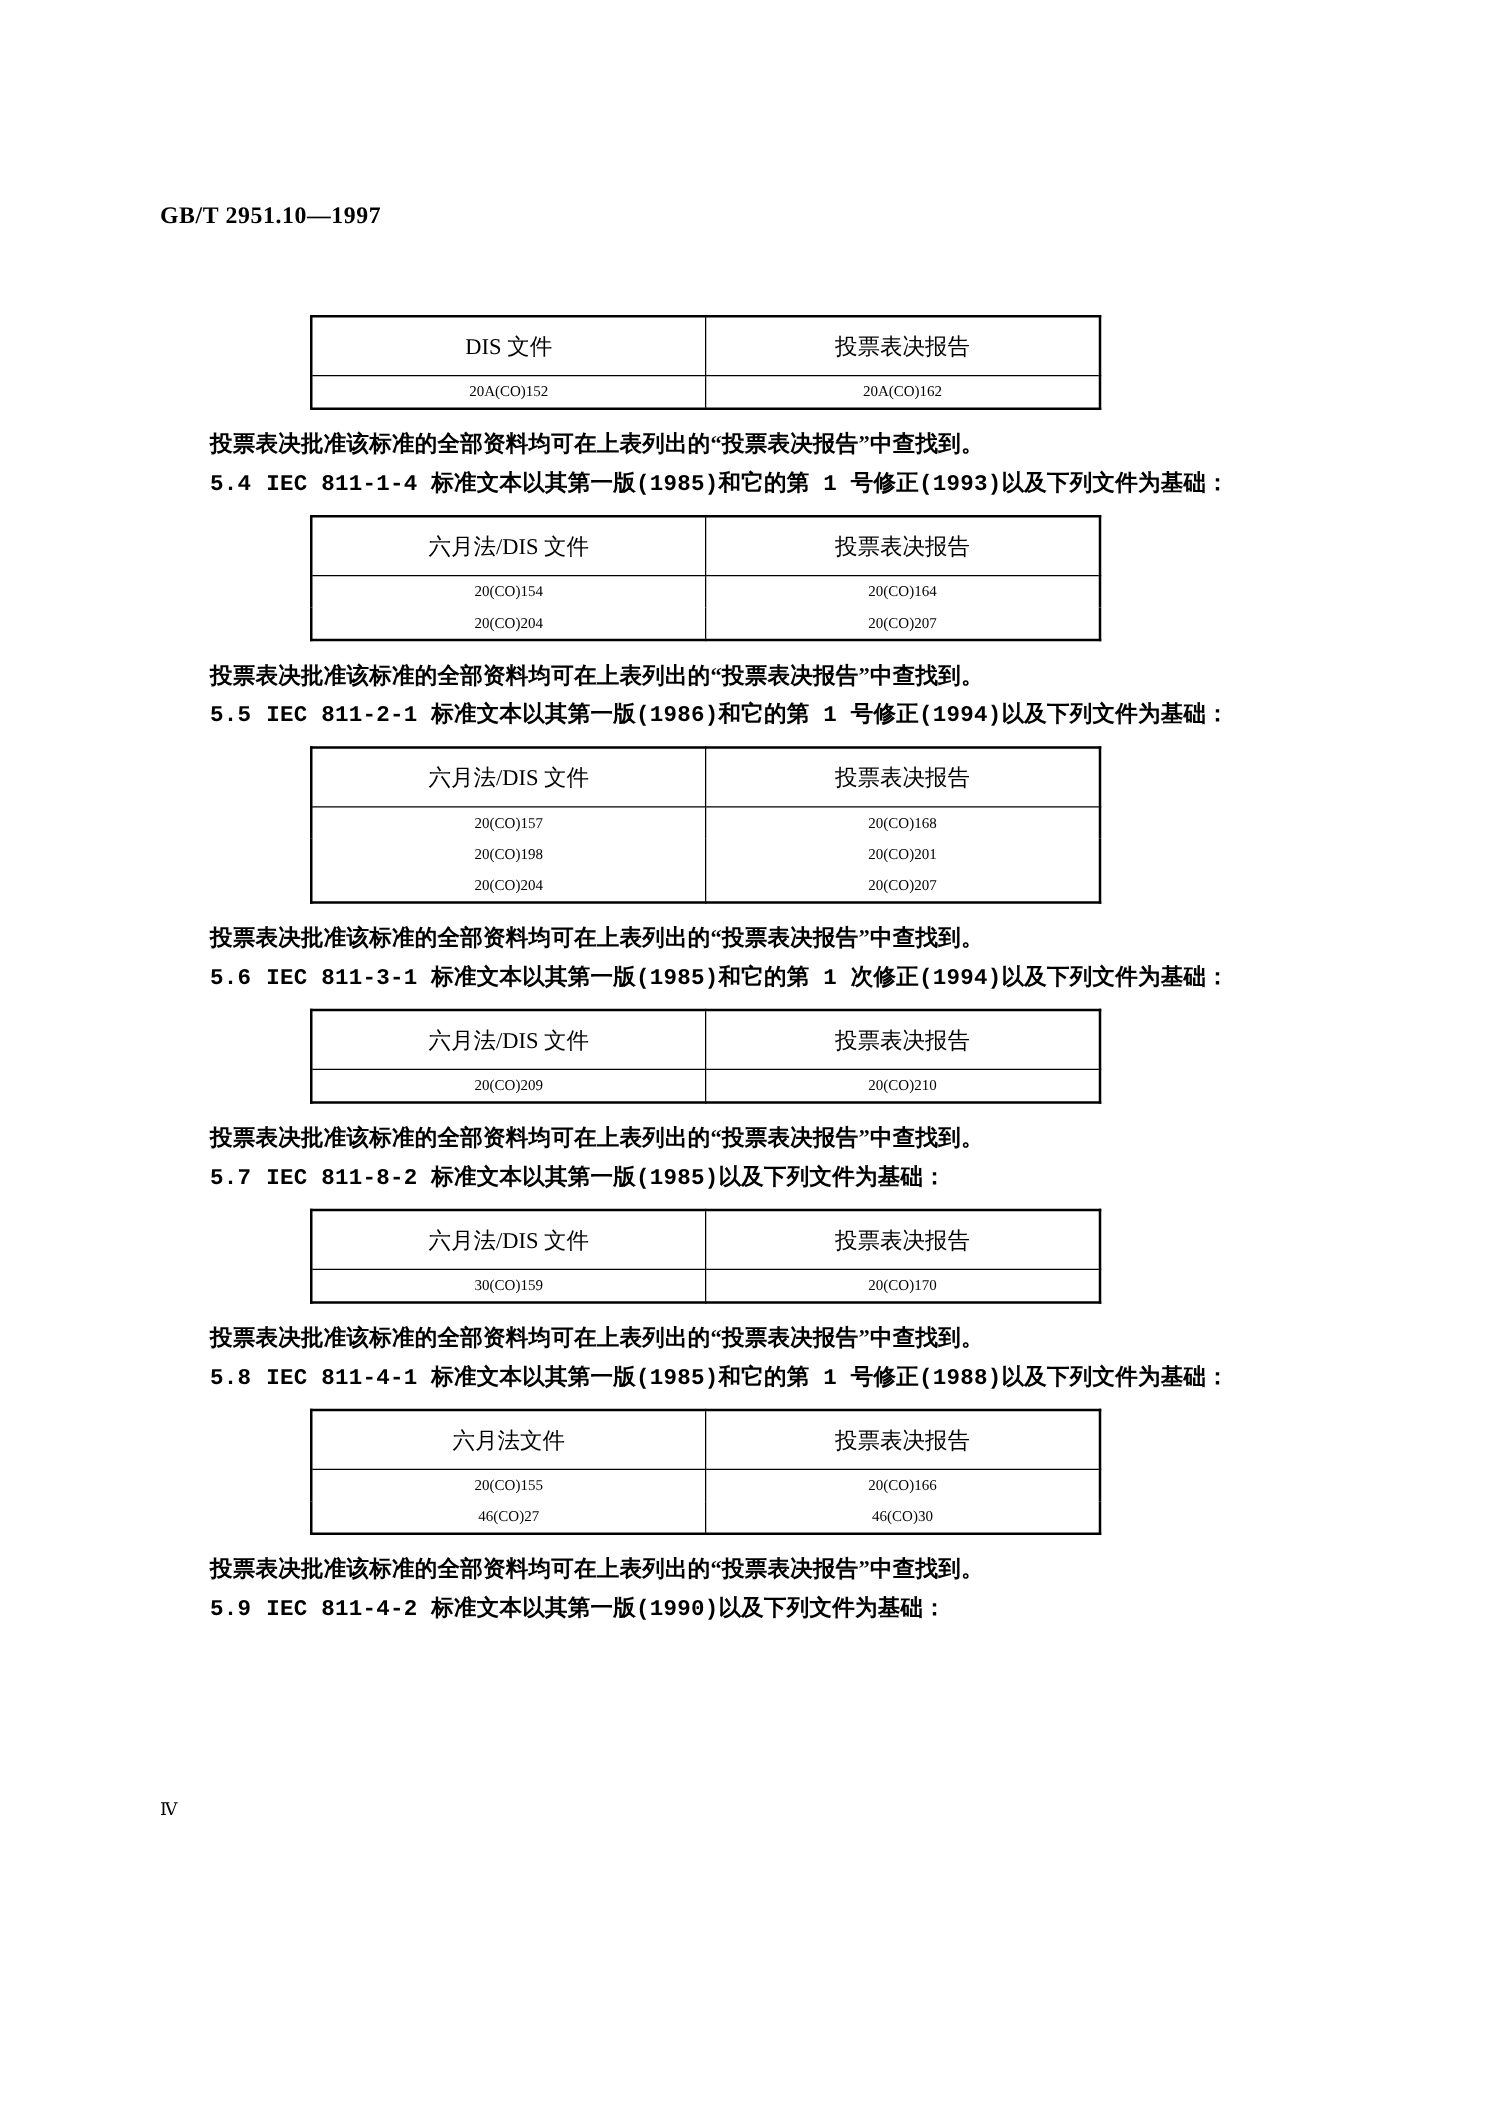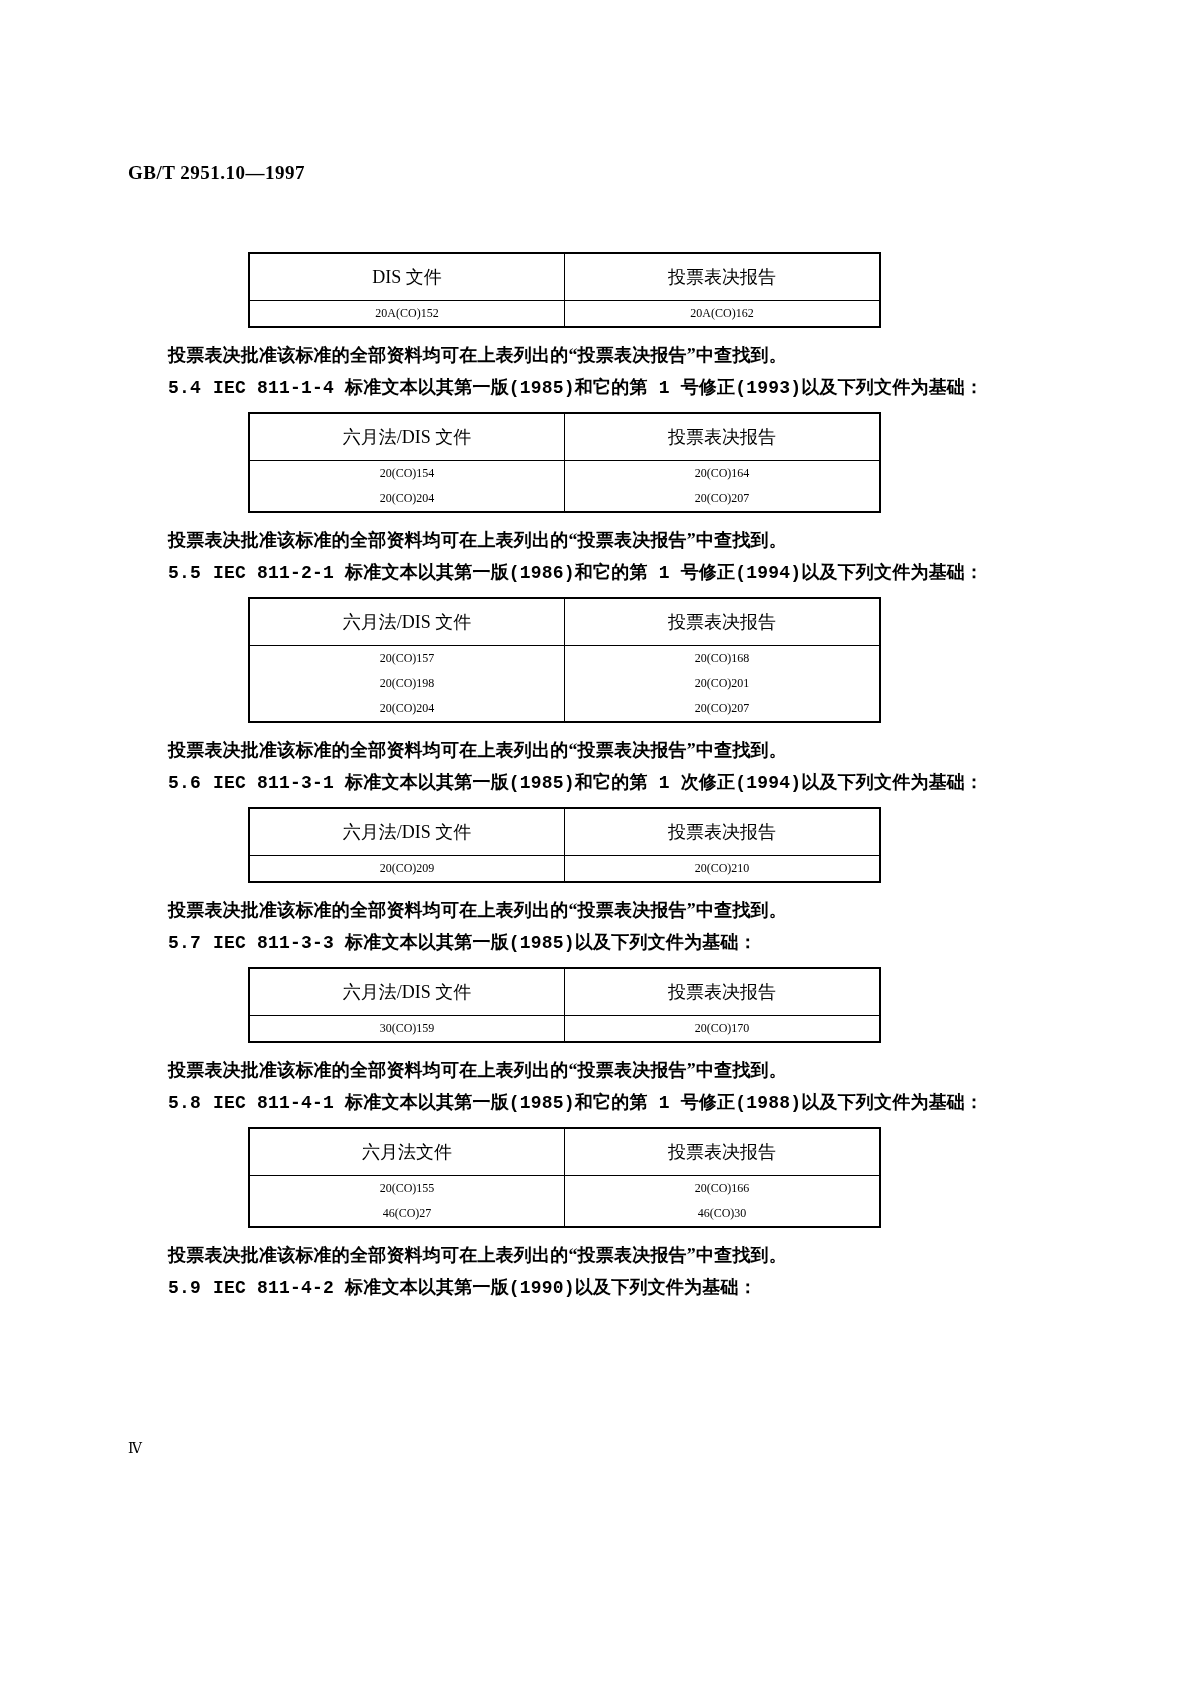--- a/index.html
+++ b/index.html
@@ -174,21 +174,21 @@
           </tr>
           <tr class="body body-last">
             <td class="col1">20(CO)209</td>
             <td class="col2">20(CO)210</td>
           </tr>
         </tbody>
       </table>
     </div>
     <p class="para">投票表决批准该标准的全部资料均可在上表列出的“投票表决报告”中查找到。</p>
 
-    <p class="clause"><span class="num">5.7</span><span>IEC 811-3-3 标准文本以其第一版(1985)以及下列文件为基础：</span></p>
+    <p class="clause"><span class="num">5.7</span><span>IEC 811-8-2 标准文本以其第一版(1985)以及下列文件为基础：</span></p>
     <div class="tbl-wrap">
       <table class="doc-table">
         <tbody>
           <tr class="hdr">
             <td class="col1">六月法/DIS 文件</td>
             <td class="col2">投票表决报告</td>
           </tr>
           <tr class="body body-first body-last">
             <td class="col1">30(CO)159</td>
             <td class="col2">20(CO)170</td>

